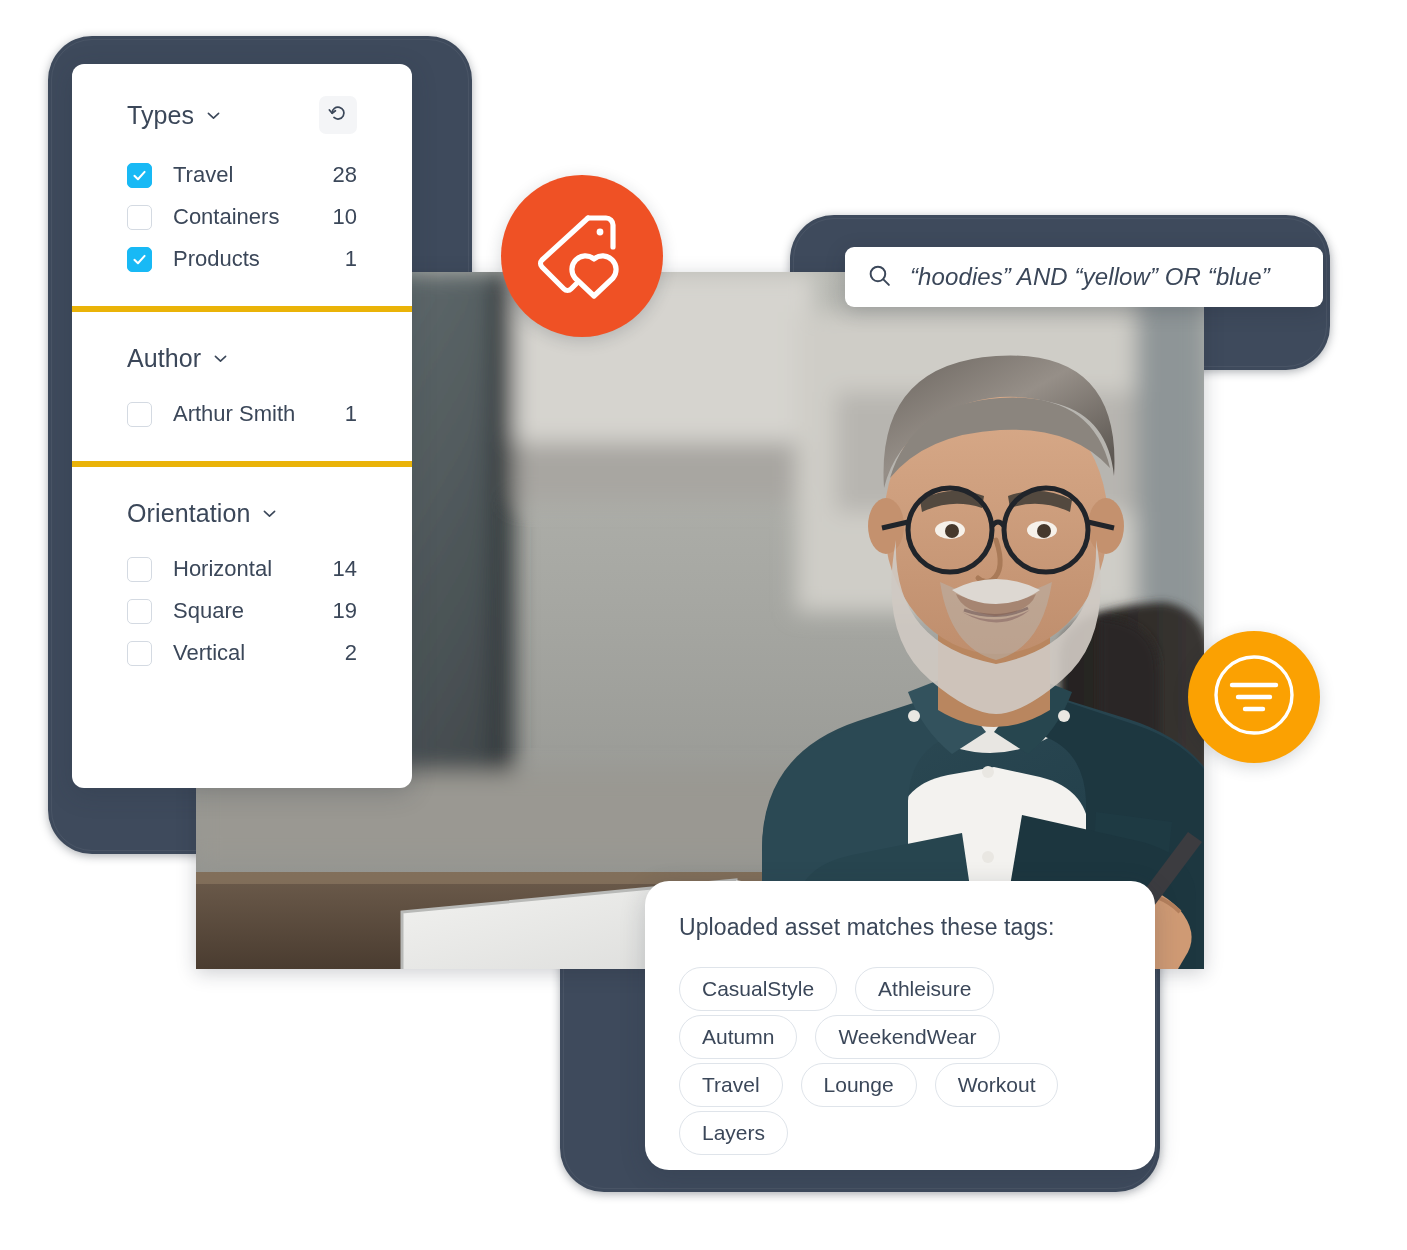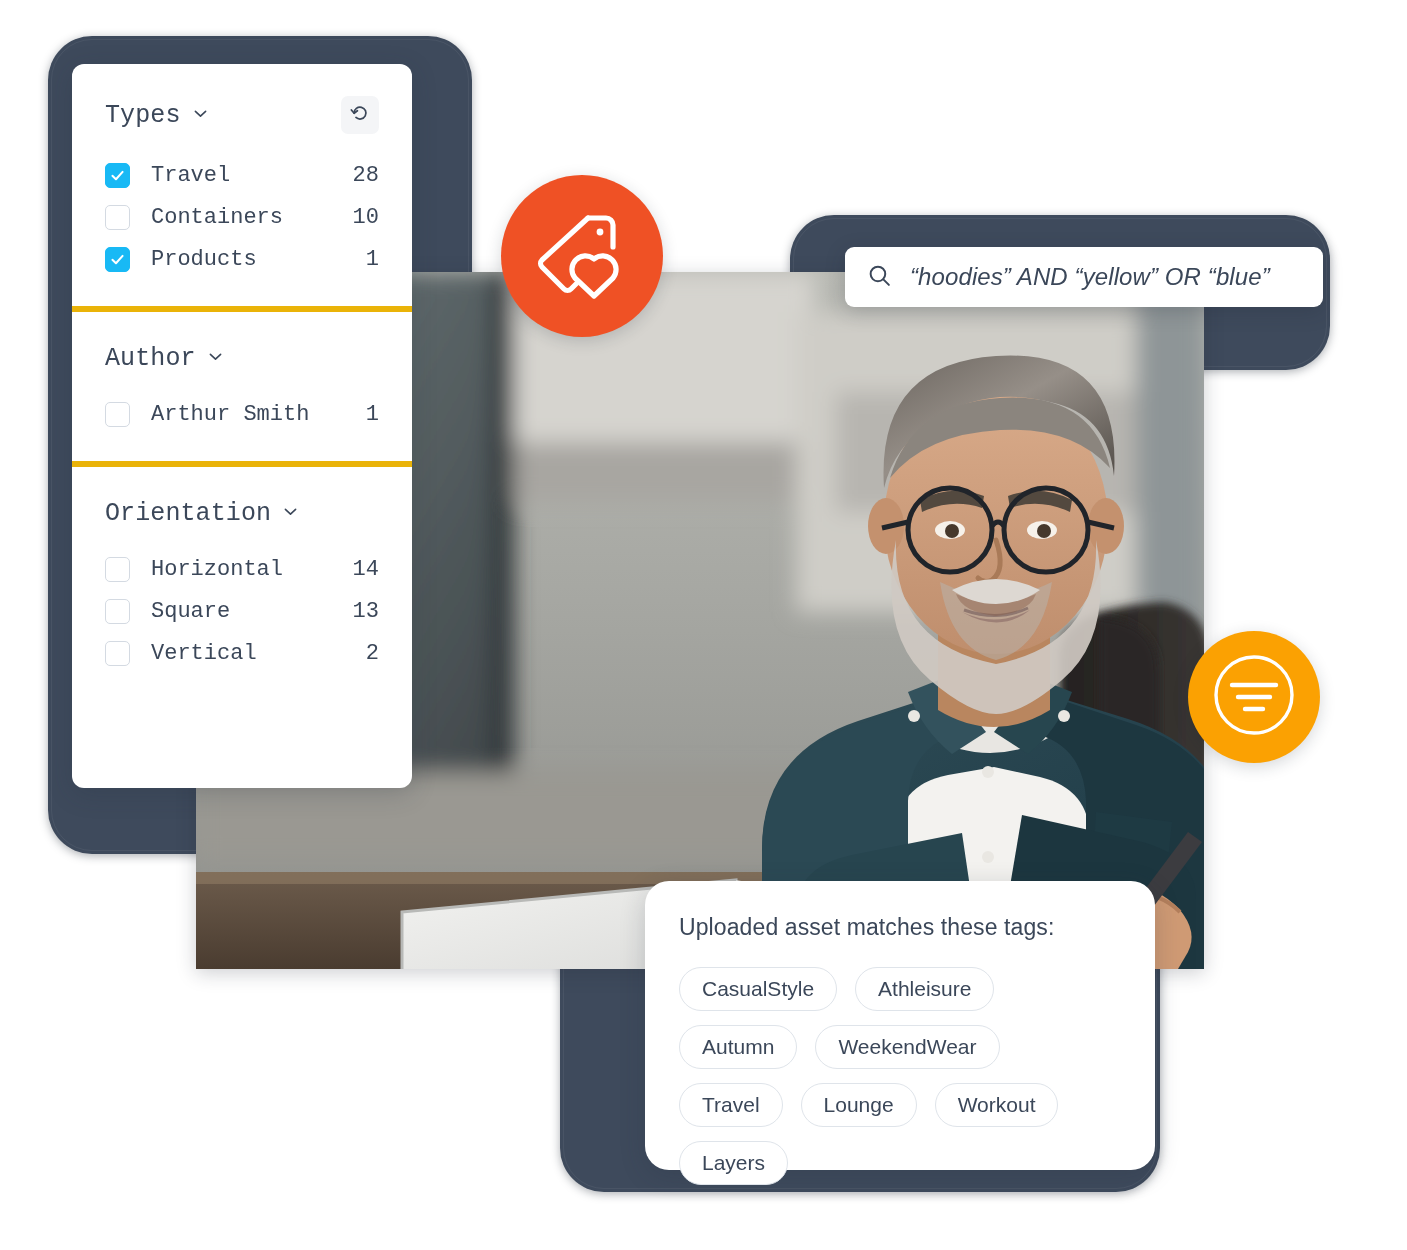--- a/index.html
+++ b/index.html
@@ -43,21 +43,21 @@
   
   #filter-panel {
     position: absolute;
     left: 72px; top: 64px;
     width: 340px; height: 724px;
     background: #ffffff;
     border-radius: 12px;
     box-shadow: 0 6px 26px rgba(35,45,62,.20);
     overflow: hidden;
   }
-  .fp-section { padding: 0 33px; font-family: Liberation Mono, monospace; }
+  .fp-section { padding: 0 55px; }
   .fp-section + .fp-section { border-top: 6px solid #eab308; }
   .fp-head {
     display: flex; align-items: center; justify-content: space-between;
     padding-top: 32px; padding-bottom: 20px;
   }
   .fp-title {
     display: flex; align-items: center; gap: 11px;
     font-size: 25px; color: #3b4759; letter-spacing: .1px;
   }
   .chev { display:block; }
@@ -109,21 +109,21 @@
     width: 510px; height: 289px;
     background: #fff; border-radius: 24px;
     box-shadow: 0 6px 26px rgba(35,45,62,.20);
     padding: 33px 34px 0 34px;
   }
   #tags-title {
     font-size: 23px; color: #3b4759; margin-bottom: 26px;
     letter-spacing: .1px;
   }
   #tags-list {
-    display: flex; flex-wrap: wrap; gap: 14px 18px;
+    display: flex; flex-wrap: wrap; gap: 4px 18px;
   }
   .tag {
     border: 1.4px solid #dfe4ea; border-radius: 22px;
     padding: 0 22px; height: 44px;
     display: flex; align-items: center;
     font-size: 21px; color: #3b4759; background: #fff;
     cursor: pointer; white-space: nowrap;
   }
 
   
@@ -381,21 +381,21 @@
           </span>
           <span class="fp-label">Horizontal</span>
           <span class="fp-count">14</span>
         </div>
 
         <div class="fp-row">
           <span class="cb">
             
           </span>
           <span class="fp-label">Square</span>
-          <span class="fp-count">13</span>
+          <span class="fp-count">19</span>
         </div>
 
         <div class="fp-row">
           <span class="cb">
             
           </span>
           <span class="fp-label">Vertical</span>
           <span class="fp-count">2</span>
         </div>
 

